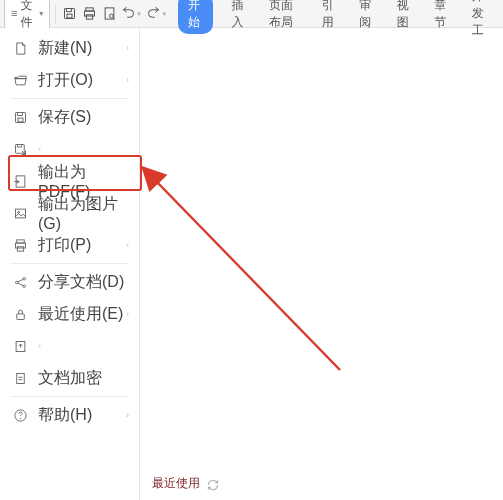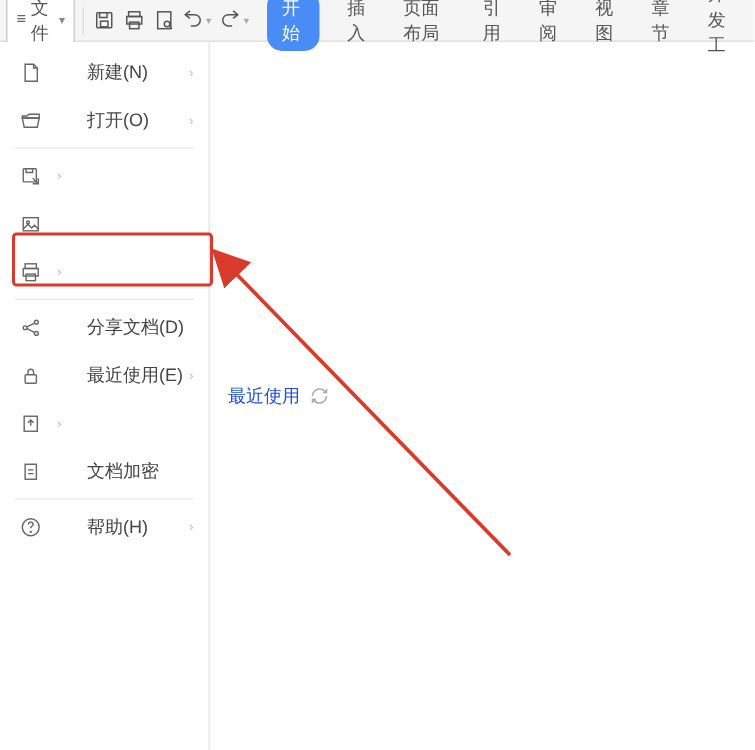--- a/index.html
+++ b/index.html
@@ -77,42 +77,42 @@
       position: relative;
       color: #444;
     }
     .menu-icon {
       width: 16px; height: 16px;
       display: flex; align-items: center; justify-content: center;
       margin-right: 10px;
       color: #666;
     }
     .menu-icon svg { width: 15px; height: 15px; }
-    .menu-label { flex: 1; font-size: 12px; margin-left: 20px; }
+    .menu-label { flex: 1; font-size: 16px; }
     .menu-arrow { font-size: 9px; color: #bbb; }
     .menu-sep { height: 1px; background: #eaeaea; margin: 2px 10px; }
     .menu-highlight {
       position: absolute;
       left: 8px;
       top: 155px;
       width: 134px;
       height: 36px;
       border: 2px solid #d93a2b;
       border-radius: 3px;
       pointer-events: none;
       z-index: 5;
     }
 
     .right-panel {
       flex: 1;
       padding: 8px 12px;
       display: flex;
-      align-items: center;
+      align-items: flex-end;
       gap: 6px;
-      color: #1d4ed8;
+      color: #7f1d1d;
       font-size: 12px;
     }
     .refresh-icon { width: 14px; height: 14px; color: #aaa; cursor: pointer; }
     .arrow-overlay {
       position: absolute;
       left: 0; top: 0;
       pointer-events: none;
       z-index: 10;
     }
   </style>
@@ -195,52 +195,74 @@
             <path d="M3 7h5l2-2h11v4H3z"></path>
             <path d="M3 9l2 10h14l2-10H3z"></path>
           </svg>
       </span>
       <span class="menu-label">打开(O)</span>
       <span class="menu-arrow">›</span>
     </div>
 
     <div class="menu-sep"></div>
 
+    <div class="menu-item">
+      <span class="menu-icon">
+        <svg viewBox="0 0 24 24" fill="none" stroke="currentColor" stroke-width="1.5">
+            <rect x="4" y="4" width="16" height="16" rx="1"></rect>
+            <path d="M7 4v5h8V4"></path>
+            <rect x="8" y="13" width="8" height="6"></rect>
+          </svg>
+      </span>
+      <span class="menu-label">保存(S)</span>
+    </div>
 
     <div class="menu-item">
       <span class="menu-icon">
         <svg viewBox="0 0 24 24" fill="none" stroke="currentColor" stroke-width="1.5">
             <rect x="4" y="4" width="14" height="14" rx="1"></rect>
             <path d="M7 4v4h7V4"></path>
             <path d="M14 14l6 6M20 14v6h-6"></path>
           </svg>
       </span>
       <span class="menu-arrow">›</span>
     </div>
 
+    <div class="menu-item">
+      <span class="menu-icon">
+        <svg viewBox="0 0 24 24" fill="none" stroke="currentColor" stroke-width="1.5">
+            <rect x="5" y="3" width="14" height="18"></rect>
+            <text x="7" y="16" font-size="6" fill="currentColor" stroke="none">P</text>
+            <path d="M2 12h6M6 9l3 3-3 3"></path>
+          </svg>
+      </span>
+      <span class="menu-label">输出为PDF(F)</span>
+    </div>
 
     <div class="menu-item">
       <span class="menu-icon">
         <svg viewBox="0 0 24 24" fill="none" stroke="currentColor" stroke-width="1.5">
             <rect x="4" y="5" width="16" height="14"></rect>
             <circle cx="9" cy="10" r="1.5"></circle>
             <path d="M4 17l5-5 4 4 3-3 4 4"></path>
           </svg>
       </span>
+      <span class="menu-label">输出为图片(G)</span>
     </div>
 
 
     <div class="menu-item">
       <span class="menu-icon">
         <svg viewBox="0 0 24 24" fill="none" stroke="currentColor" stroke-width="1.5">
             <rect x="6" y="3" width="12" height="5"></rect>
             <rect x="4" y="8" width="16" height="8"></rect>
             <rect x="7" y="14" width="10" height="7"></rect>
           </svg>
       </span>
+      <span class="menu-label">打印(P)</span>
       <span class="menu-arrow">›</span>
     </div>
 
     <div class="menu-sep"></div>
 
     <div class="menu-item">
       <span class="menu-icon">
         <svg viewBox="0 0 24 24" fill="none" stroke="currentColor" stroke-width="1.5">
             <circle cx="6" cy="12" r="2"></circle>
             <circle cx="18" cy="6" r="2"></circle>

